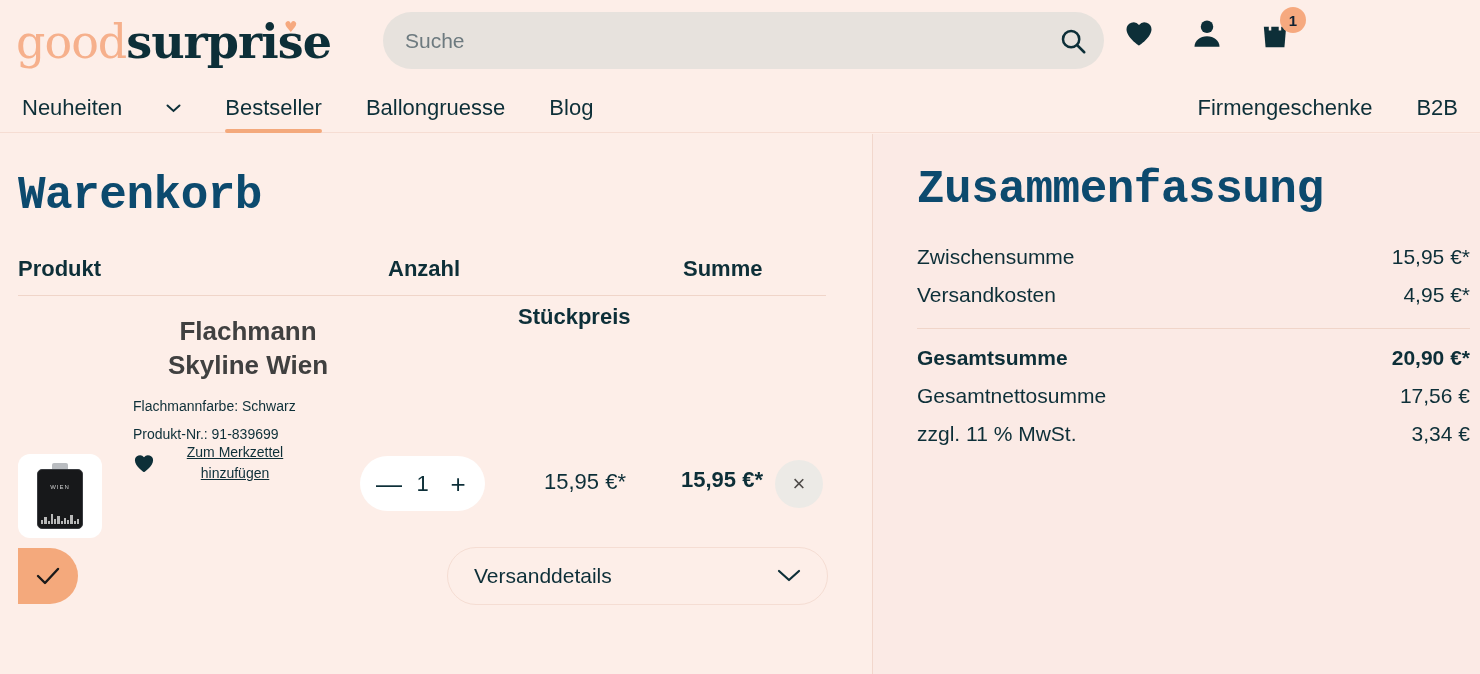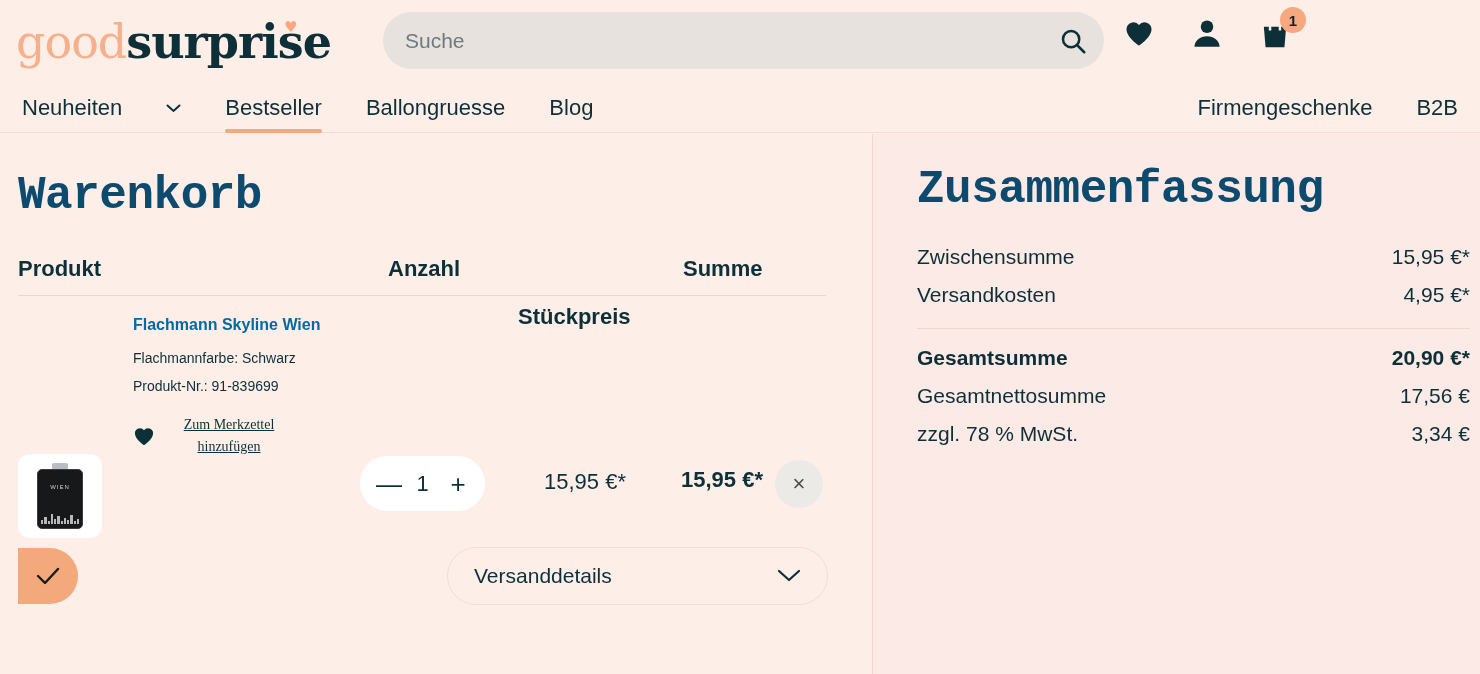--- a/index.html
+++ b/index.html
@@ -142,28 +142,29 @@
     font-size: 6px; color: #cfcfcf; letter-spacing: 1px;
   }
   .skyline {
     position: absolute; left: 3px; right: 3px; bottom: 4px; height: 12px;
     display: flex; align-items: flex-end; gap: 1px;
   }
   .skyline i { display: block; background: #b8b8b8; flex: 1; }
 
   .prod-info { position: absolute; left: 115px; top: 0; width: 230px; }
   .prod-name {
-    font-size: 16px; font-weight: 700; color: #0369a1; line-height: 1.32;
+    font-size: 26px; font-weight: 700; color: #404040; line-height: 1.32;
     cursor: pointer;
+    text-align: center;
   }
   .prod-attr { margin-top: 15px; font-size: 14px; color: #0d2f38; }
   .prod-attr b { font-weight: 400; }
   .prod-nr { margin-top: 12px; font-size: 14px; color: #0d2f38; }
   .wishlist {
-    margin-top: 20px; display: flex; align-items: center; gap: 14px; cursor: pointer; font-family: Liberation Serif, serif;
+    display: flex; align-items: center; gap: 20px; cursor: pointer;
   }
   .wishlist-label {
     font-size: 14px; color: #0d2f38; text-decoration: underline;
     text-align: center; line-height: 1.55; width: 120px;
   }
 
   .stepper {
     position: absolute; left: 342px; top: 142px;
     width: 125px; height: 55px;
     background: #ffffff; border-radius: 28px;
@@ -419,20 +420,20 @@
       <div class="sum-sep"></div>
       <div class="sum-row strong">
         <span>Gesamtsumme</span>
         <span>20,90 €*</span>
       </div>
       <div class="sum-row">
         <span>Gesamtnettosumme</span>
         <span>17,56 €</span>
       </div>
       <div class="sum-row">
-        <span>zzgl. 78 % MwSt.</span>
+        <span>zzgl. 11 % MwSt.</span>
         <span>3,34 €</span>
       </div>
     </div>
 
   </div>
 
 </div>
 
 </body></html>

